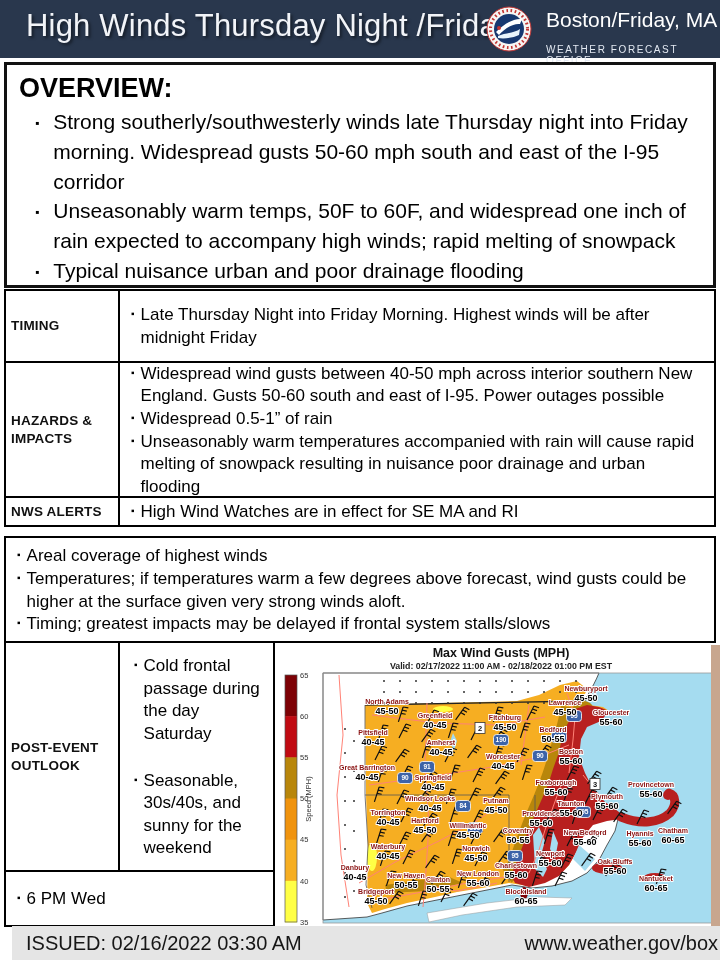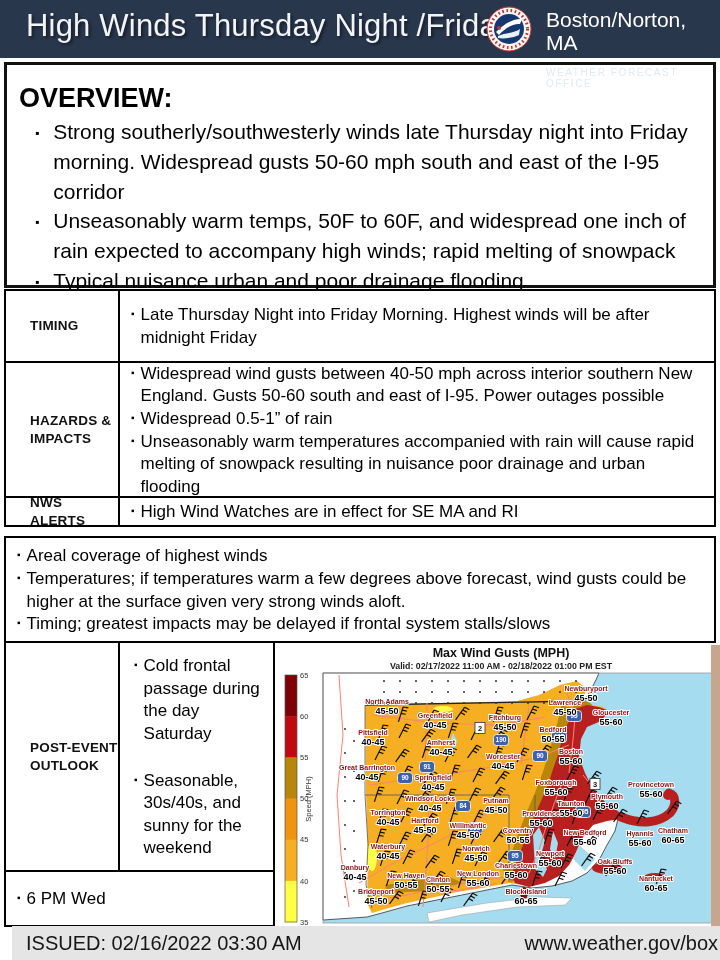--- a/index.html
+++ b/index.html
@@ -8,28 +8,28 @@
   
   .hdr{position:absolute;left:0;top:0;width:720px;height:58px;background:#29374d;}
   .hdr-title{position:absolute;left:26px;top:8px;font-size:31px;color:#f2f4f8;
              text-shadow:2px 2px 3px rgba(0,0,0,.5);letter-spacing:.2px;white-space:nowrap;}
   .logo{position:absolute;left:486px;top:6px;width:46px;height:46px;}
   .office{position:absolute;left:546px;top:8px;color:#fff;}
   .office-name{font-size:21px;line-height:1.1;}
   .office-sub{font-size:10px;letter-spacing:1.6px;color:#e3e9f2;margin-top:13px;}
   
   .ovbox{position:absolute;left:4px;top:62px;width:712px;height:226px;border:3px solid #111;
-         box-sizing:border-box;padding:16px 12px 0 12px;}
+         box-sizing:border-box;padding:6px 12px 0 12px;}
   .ovh{font-size:27px;font-weight:bold;color:#000;margin:2px 0 3px 0;}
   .ovb{display:flex;font-size:21px;line-height:1.42;color:#000;}
   .ovb .sq{font-size:12px;margin:8px 14px 0 16px;flex:0 0 auto;}
   
   .trow{position:absolute;left:4px;border:2px solid #000;box-sizing:border-box;display:flex;background:#fff;}
   .lbl{width:114px;flex:0 0 114px;border-right:2px solid #000;box-sizing:border-box;
-       display:flex;flex-direction:column;justify-content:center;padding-left:24px;
+       display:flex;flex-direction:column;justify-content:center;padding-left:5px;
        font-weight:bold;font-size:13.5px;line-height:1.3;letter-spacing:.2px;color:#111;}
   .cnt{flex:1;padding:6px 8px 4px 11px;font-size:17px;line-height:1.33;color:#000;
        display:flex;flex-direction:column;justify-content:center;}
   .gapped .cnt{row-gap:24px;padding-left:14px;}
   .tb{display:flex;}
   .tb .sq{font-size:10px;margin:3px 6px 0 0;flex:0 0 auto;}
   
   .map{position:absolute;left:277px;top:645px;width:436px;height:281px;}
   .edge-strip{position:absolute;left:711px;top:645px;width:9px;height:281px;background:#c8a68e;}
   .map-title{font-family:"Liberation Sans",sans-serif;font-size:12.5px;font-weight:bold;fill:#111;text-anchor:middle;}
@@ -56,21 +56,21 @@
     <div class="hdr-title">High Winds Thursday Night /Friday</div>
     <svg class="logo" viewBox="0 0 46 46">
       <circle cx="23" cy="23" r="22" fill="#f6f6f4" stroke="#c23432" stroke-width="1"></circle>
       <circle cx="23" cy="23" r="18.5" fill="none" stroke="#c23432" stroke-width="3" stroke-dasharray="1.6,2.6"></circle>
       <circle cx="23" cy="23" r="15" fill="#17386f"></circle>
       <path d="M10,26 C16,20 26,12 36,13 L34,18 C27,17 18,23 13,29 Z" fill="#fff"></path>
       <path d="M12,30 C19,27 29,27 34,23 L33,29 C27,32 18,33 12,32 Z" fill="#e8f4fb"></path>
       <circle cx="13" cy="22" r="2" fill="#c23432"></circle>
     </svg>
     <div class="office">
-      <div class="office-name">Boston/Norton, MA</div>
+      <div class="office-name">Boston/Friday, MA</div>
       <div class="office-sub">WEATHER FORECAST OFFICE</div>
     </div>
   </div>
 
   <div class="ovbox">
     <div class="ovh">OVERVIEW:</div>
     <div id="ov-list">
         <div class="ovb">
           <span class="sq">▪</span>
           <span>Strong southerly/southwesterly winds late Thursday night into Friday morning. Widespread gusts 50-60 mph south and east of the I-95 corridor</span>

